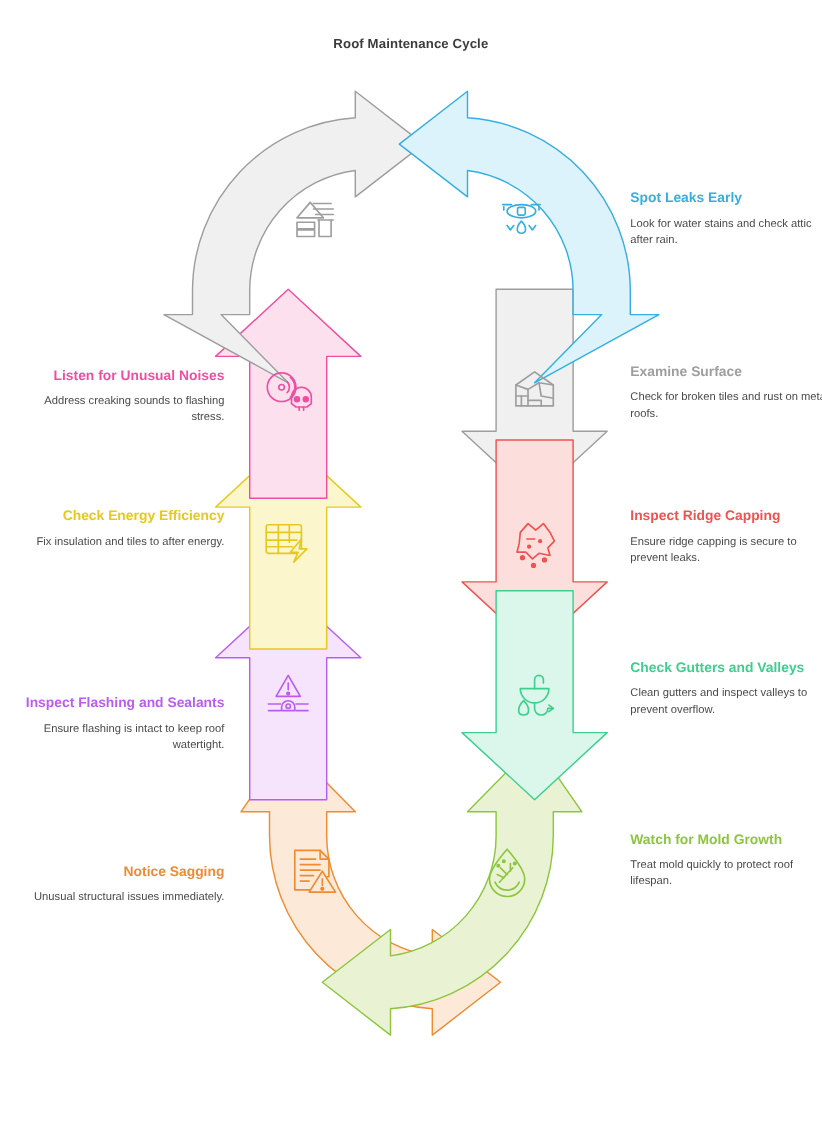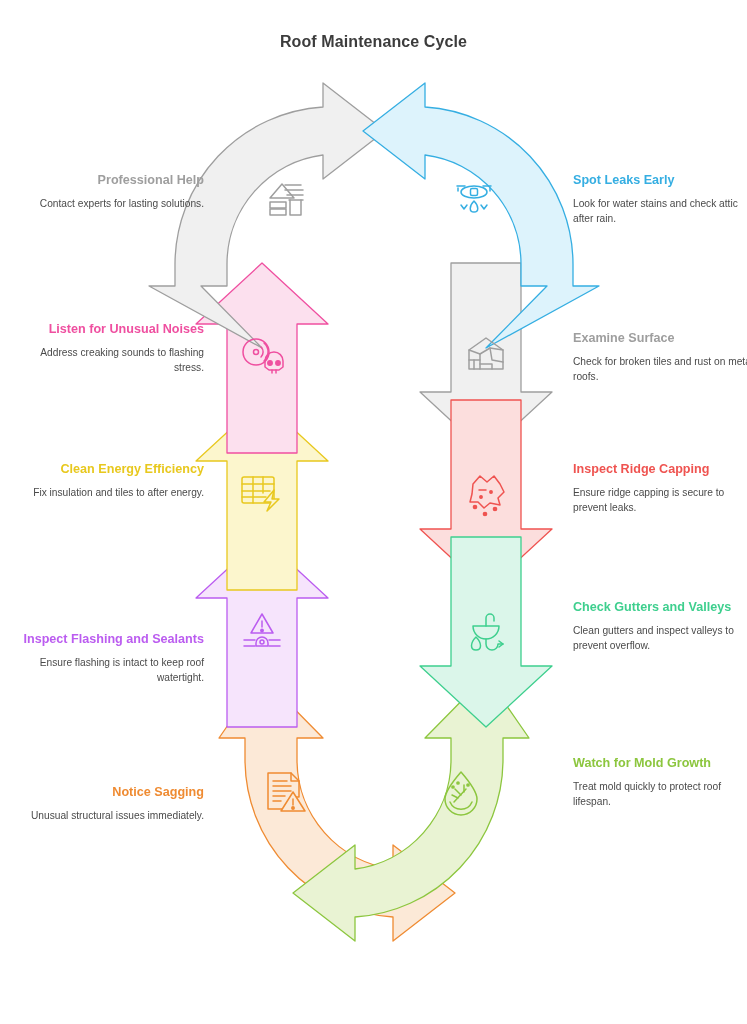--- a/index.html
+++ b/index.html
@@ -15,21 +15,21 @@
     width: 747px;
     height: 1024px;
     background: #ffffff;
   }
   #title {
     position: absolute;
     top: 33px;
     left: 0;
     width: 747px;
     text-align: center;
-    font-size: 16px;
+    font-size: 12px;
     font-weight: bold;
     color: #3c3c3c;
     letter-spacing: 0.1px;
   }
   #diagram {
     position: absolute;
     top: 0; left: 0;
     width: 747px;
     height: 1024px;
   }
@@ -279,47 +279,43 @@
       <path d="M 6 -18 L 6 -10 L 14 -10"></path>
       <path d="M -12 -10 L 2 -10 M -12 -5 L 6 -5
                M -12 0 L 6 0 M -12 5 L 0 5 M -12 10 L -4 10"></path>
       <path d="M 8 1 L 20 20 L -4 20 Z" fill="#fce9d7"></path>
       <path d="M 8 8 L 8 14"></path>
       <circle cx="8" cy="17" r="1.2" fill="#ef8b32"></circle>
     </g>
 
   </svg>
 
-  <div class="label-block label-left" style="top:172px;">
-    <div class="lbl-head" style="color:#9e9e9e;">Professional Help</div>
-    <div class="lbl-desc">Contact experts for lasting solutions.</div>
-  </div>
 
   <div class="label-block label-right" style="top:172px;">
     <div class="lbl-head" style="color:#35aee2;">Spot Leaks Early</div>
     <div class="lbl-desc">Look for water stains and check attic after rain.</div>
   </div>
 
   <div class="label-block label-right" style="top:330px;">
     <div class="lbl-head" style="color:#9e9e9e;">Examine Surface</div>
     <div class="lbl-desc">Check for broken tiles and rust on metal roofs.</div>
   </div>
 
   <div class="label-block label-left" style="top:321px;">
-    <div class="lbl-head" style="color:#ef4fa0;">Listen for Unusual Noises</div>
+    <div class="lbl-head" style="color:#ef4fa0;margin-top:12px;">Listen for Unusual Noises</div>
     <div class="lbl-desc">Address creaking sounds to flashing stress.</div>
   </div>
 
   <div class="label-block label-right" style="top:461px;">
     <div class="lbl-head" style="color:#ef5350;">Inspect Ridge Capping</div>
     <div class="lbl-desc">Ensure ridge capping is secure to prevent leaks.</div>
   </div>
 
   <div class="label-block label-left" style="top:461px;">
-    <div class="lbl-head" style="color:#e8c81e;">Clean Energy Efficiency</div>
+    <div class="lbl-head" style="color:#e8c81e;">Check Energy Efficiency</div>
     <div class="lbl-desc">Fix insulation and tiles to after energy.</div>
   </div>
 
   <div class="label-block label-right" style="top:599px;">
     <div class="lbl-head" style="color:#3ecf8e;">Check Gutters and Valleys</div>
     <div class="lbl-desc">Clean gutters and inspect valleys to prevent overflow.</div>
   </div>
 
   <div class="label-block label-left" style="top:631px;">
     <div class="lbl-head" style="color:#bb5cf0;">Inspect Flashing and Sealants</div>

